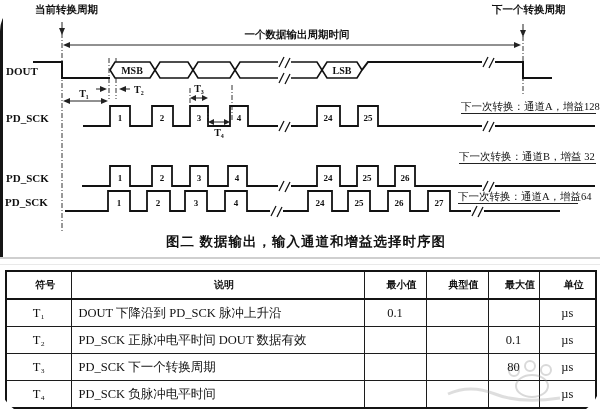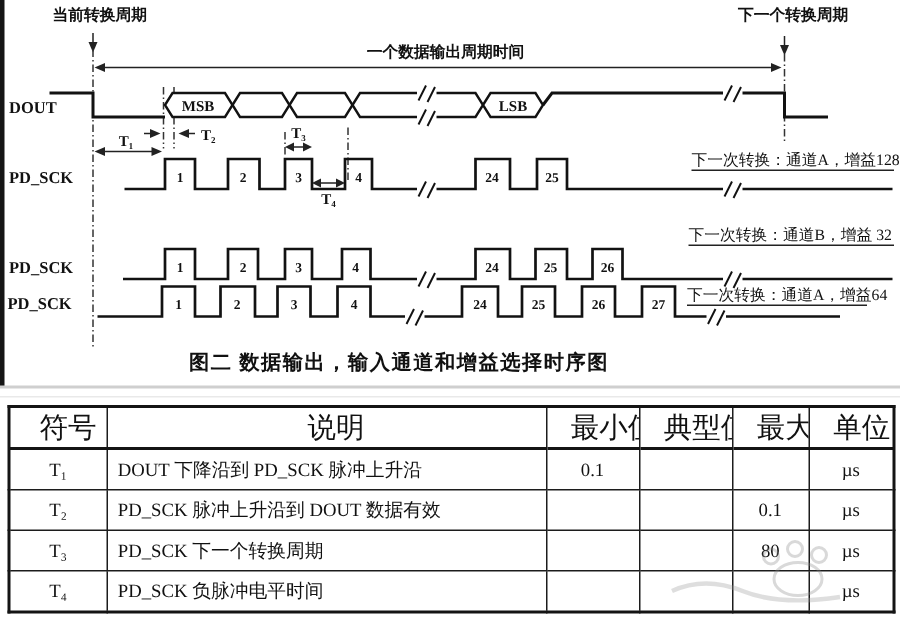--- a/index.html
+++ b/index.html
@@ -1,28 +1,28 @@
 <!DOCTYPE html>
 <html><head>
 <meta charset="utf-8">
 <style>
   html,body{margin:0;padding:0;background:#fff;}
   .page{position:relative;width:600px;height:414px;background:#ffffff;overflow:hidden;
-        font-family:"Liberation Serif","DejaVu Serif",serif;color:#111;}
+        font-family:"Liberation Serif","DejaVu Serif",serif;color:#111;border-radius:31px;}
   .edge-bar{position:absolute;left:0;top:0;width:3px;height:258px;background:#151515;}
   .fig-svg{position:absolute;left:0;top:0;}
   .caption{position:absolute;left:0;top:233px;width:532px;text-align:center;
-           font-size:13.5px;font-weight:bold;letter-spacing:1px;}
+           font-size:13.5px;font-weight:bold;letter-spacing:1px;padding-left:40px;}
   .sep1{position:absolute;left:0;top:257px;width:600px;height:2px;background:#cfcfcf;}
   .sep2{position:absolute;left:0;top:264px;width:600px;height:1px;background:#e9e9e9;}
   .spec-table{position:absolute;left:5px;top:270px;width:590px;border-collapse:collapse;
               table-layout:fixed;background:#fff;border:2px solid #141414;}
   .spec-table th,.spec-table td{border:1px solid #1c1c1c;text-align:center;
               padding:0 3px;overflow:hidden;white-space:nowrap;}
-  .spec-table thead th{font-size:19px;font-weight:normal;height:26px;border-bottom:2px solid #141414;padding-left:16px;}
+  .spec-table thead th{font-size:10px;font-weight:bold;height:26px;border-bottom:2px solid #141414;padding-left:16px;}
   .spec-table tbody td{font-size:12.5px;height:26px;}
   .spec-table td.desc{text-align:left;padding-left:7px;margin-left:44px;}
   
   .wave{fill:none;stroke:#121212;stroke-width:2;}
   .pulse{fill:none;stroke:#121212;stroke-width:1.8;}
   .bus{fill:#ffffff;stroke:#121212;stroke-width:1.6;}
   .guide{stroke:#333;stroke-width:1;stroke-dasharray:5 2 1 2;fill:none;}
   .meas{stroke:#222;stroke-width:1;fill:none;}
   .ah{fill:#222;stroke:none;}
   .brk-bg{fill:#ffffff;stroke:none;}
@@ -230,21 +230,21 @@
       <tr>
         <td>T₁</td>
         <td class="desc">DOUT 下降沿到 PD_SCK 脉冲上升沿</td>
         <td>0.1</td>
         <td></td>
         <td></td>
         <td>µs</td>
       </tr>
       <tr>
         <td>T₂</td>
-        <td class="desc">PD_SCK 脉冲上升沿到 DOUT 数据有效</td>
+        <td class="desc">PD_SCK 正脉冲电平时间 DOUT 数据有效</td>
         <td></td>
         <td></td>
         <td>0.1</td>
         <td>µs</td>
       </tr>
       <tr>
         <td>T₃</td>
         <td class="desc">PD_SCK 下一个转换周期</td>
         <td></td>
         <td></td>

